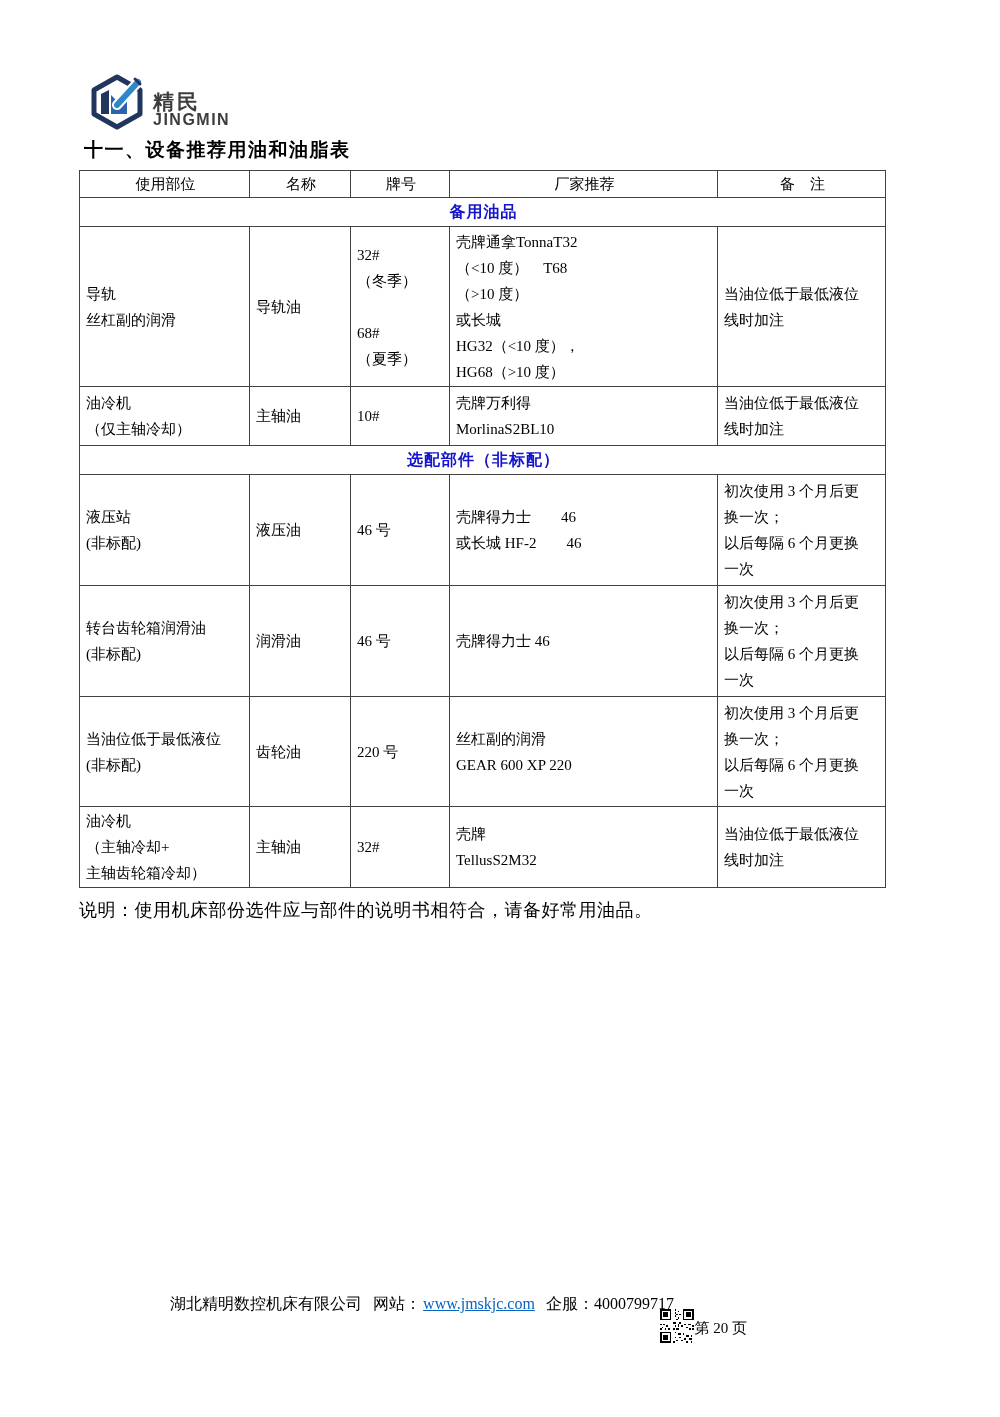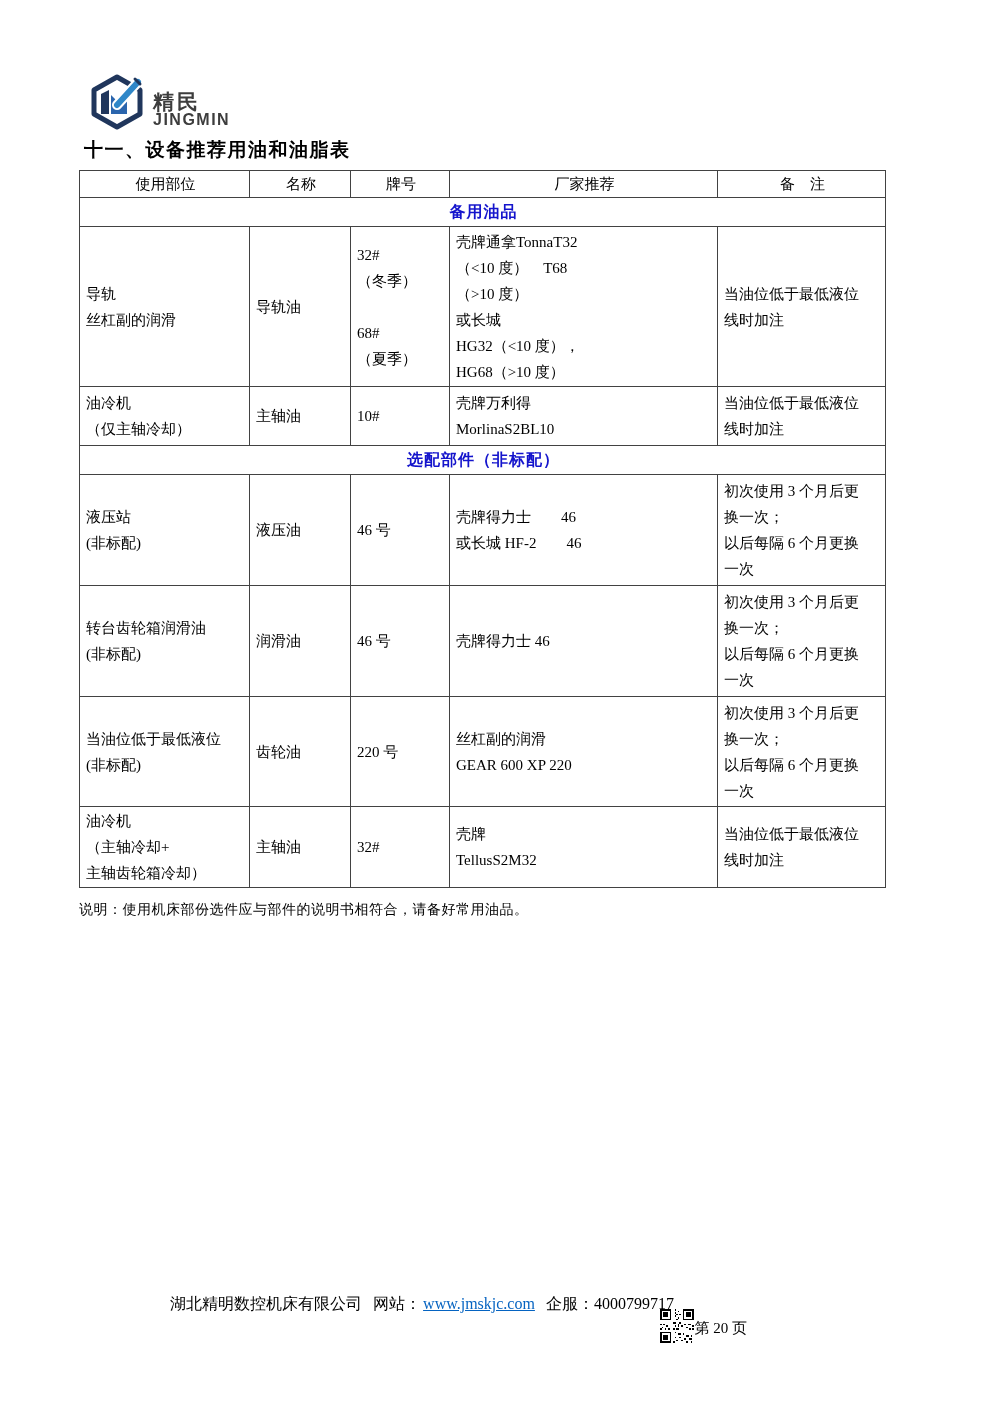--- a/index.html
+++ b/index.html
@@ -27,21 +27,21 @@
   tr.srow td{color:#1414cc;text-align:center;font-weight:bold;font-size:16px;letter-spacing:1px;}
   tr.ra1{height:160px;}
   tr.ra2{height:59px;}
   tr.rb1{height:111px;}
   tr.rb2{height:111px;}
   tr.rb3{height:110px;}
   tr.rb4{height:26px;}
   tr.rb5{height:79px;}
   .ln{min-height:26px;line-height:26px;white-space:pre-wrap;}
   
-  .note{margin-top:8px;font-size:14px;line-height:28px;letter-spacing:0.5px;}
+  .note{margin-top:8px;font-size:18px;line-height:28px;letter-spacing:0.5px;}
   
   .footer{position:absolute;left:0;top:1290px;width:844px;}
   .f-center{text-align:center;font-size:16px;line-height:27px;}
   .f-line1 .seg{margin:0 1px;}
   .f-line1 .gap{margin-right:10px;}
   a.link{color:#0563c1;text-decoration:underline;cursor:pointer;}
   .f-right{position:absolute;right:97px;top:19px;display:flex;align-items:center;gap:1px;}
   .page-num{font-size:15px;white-space:nowrap;}
 </style>
 </head>

